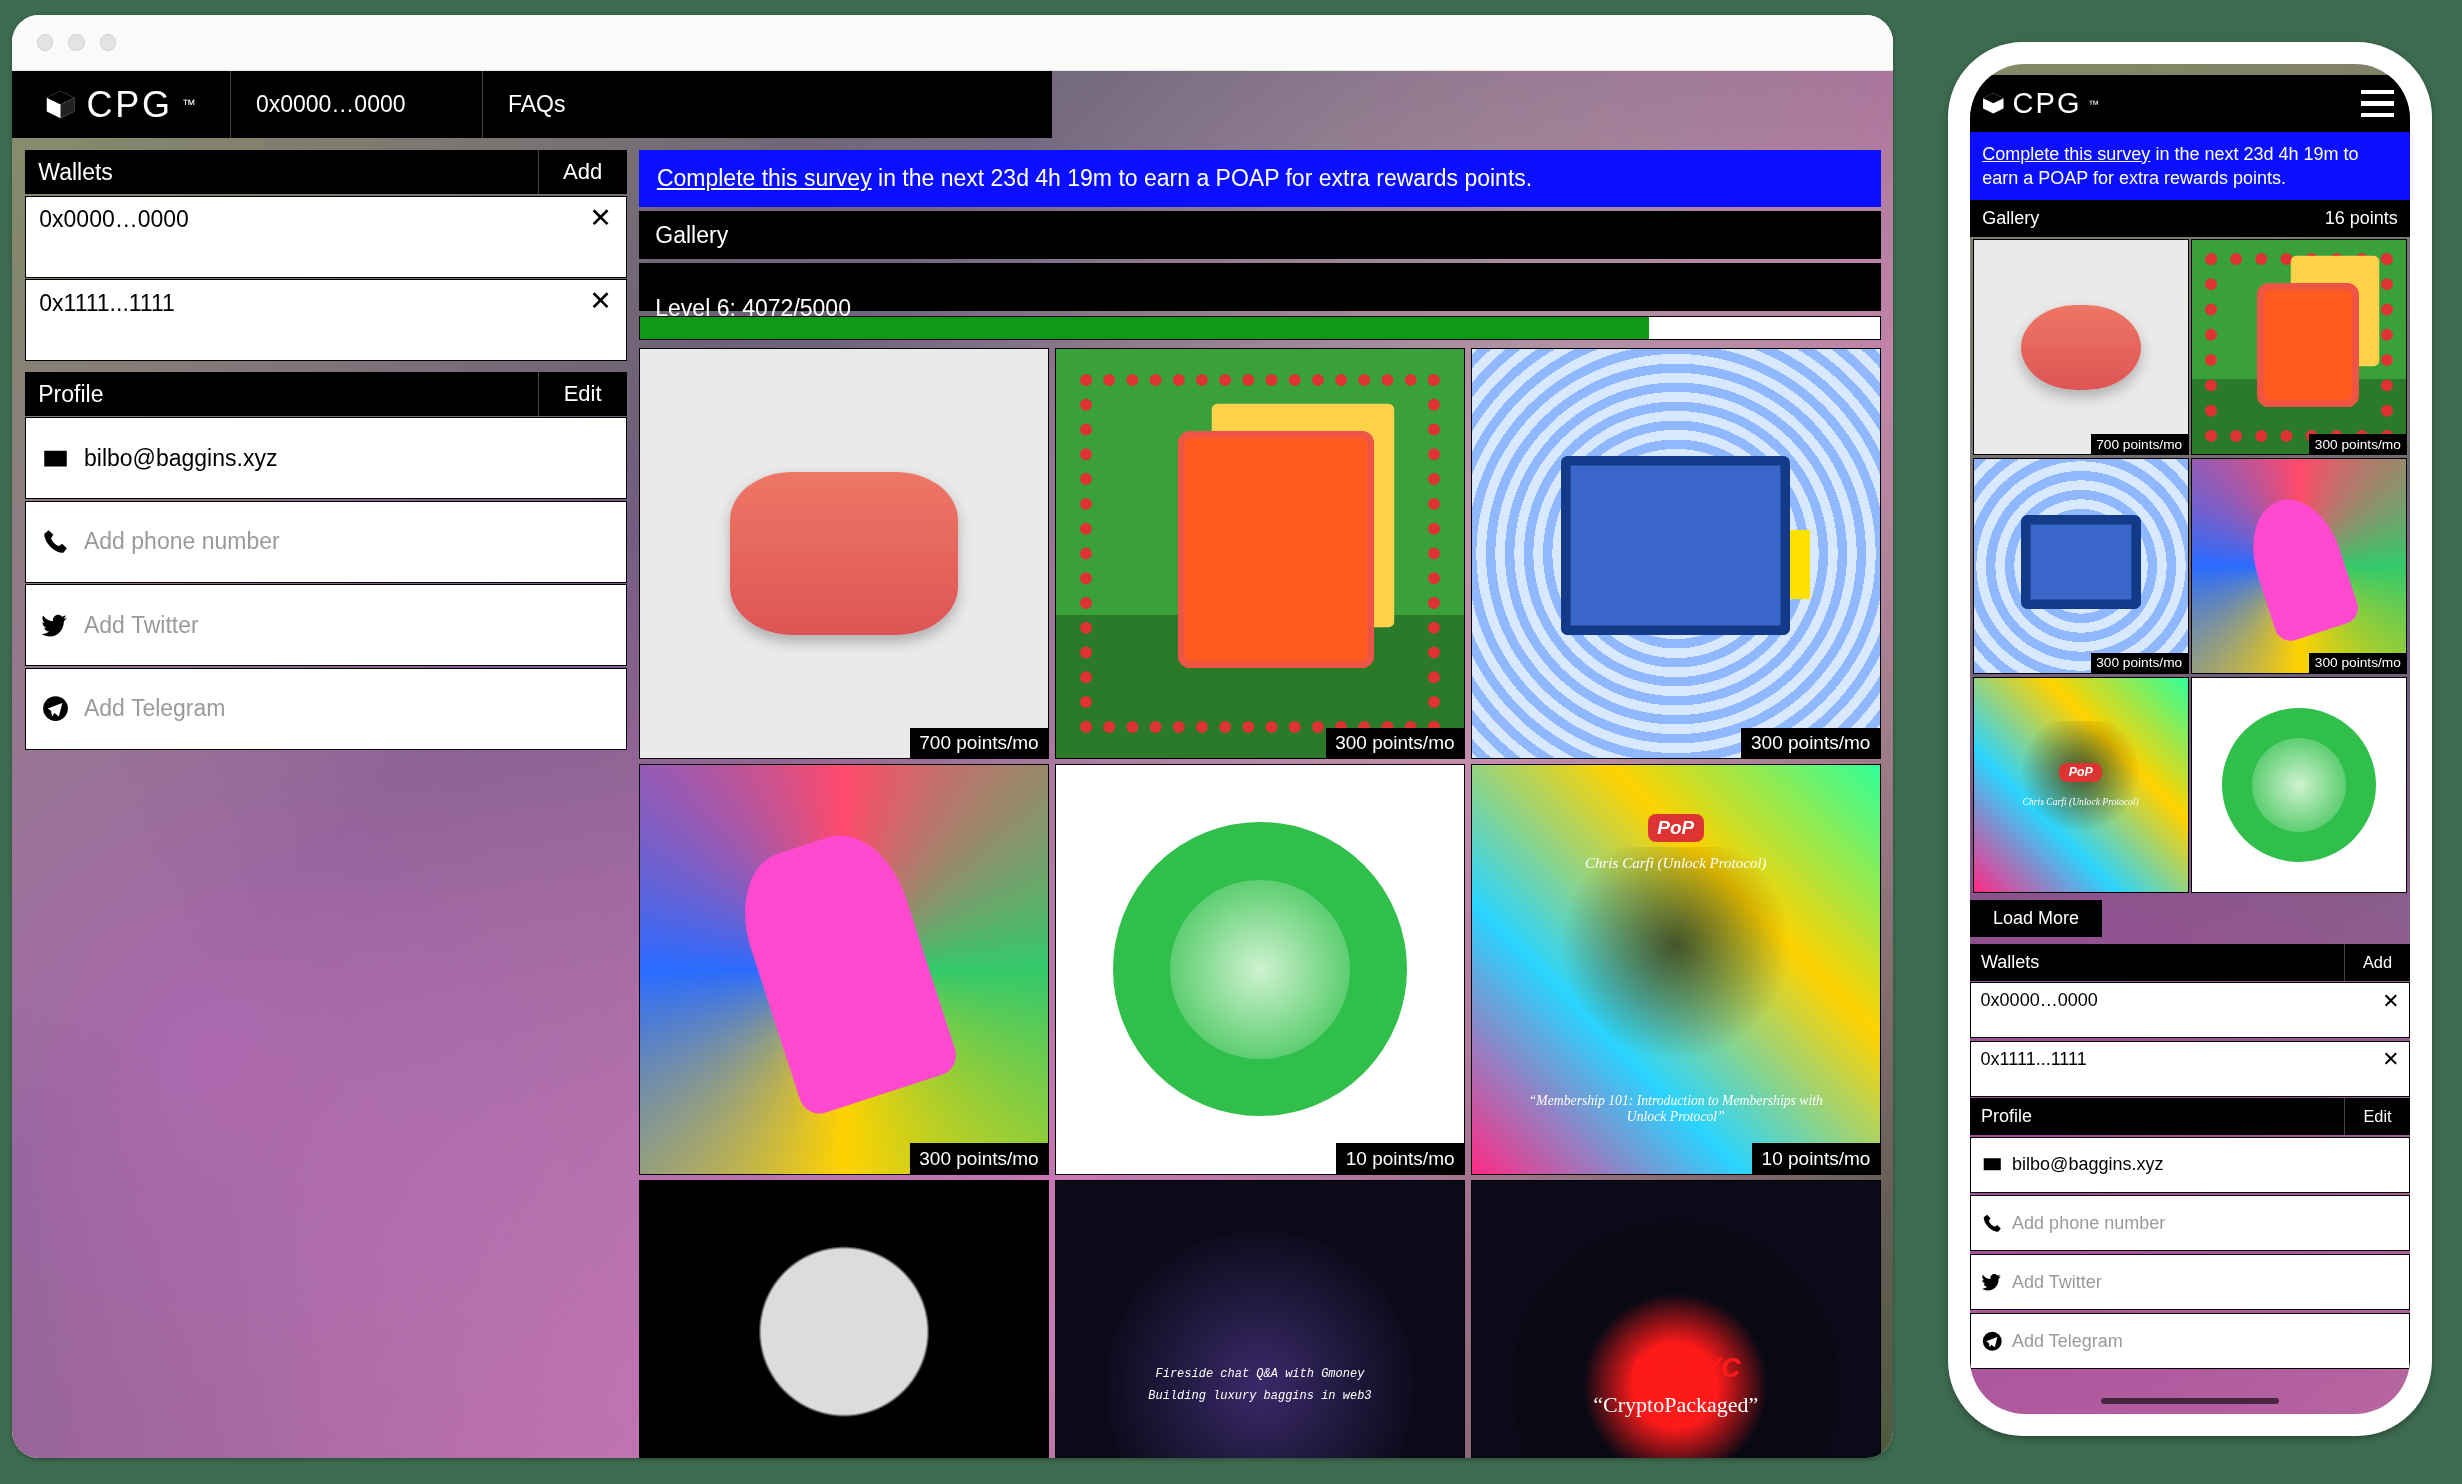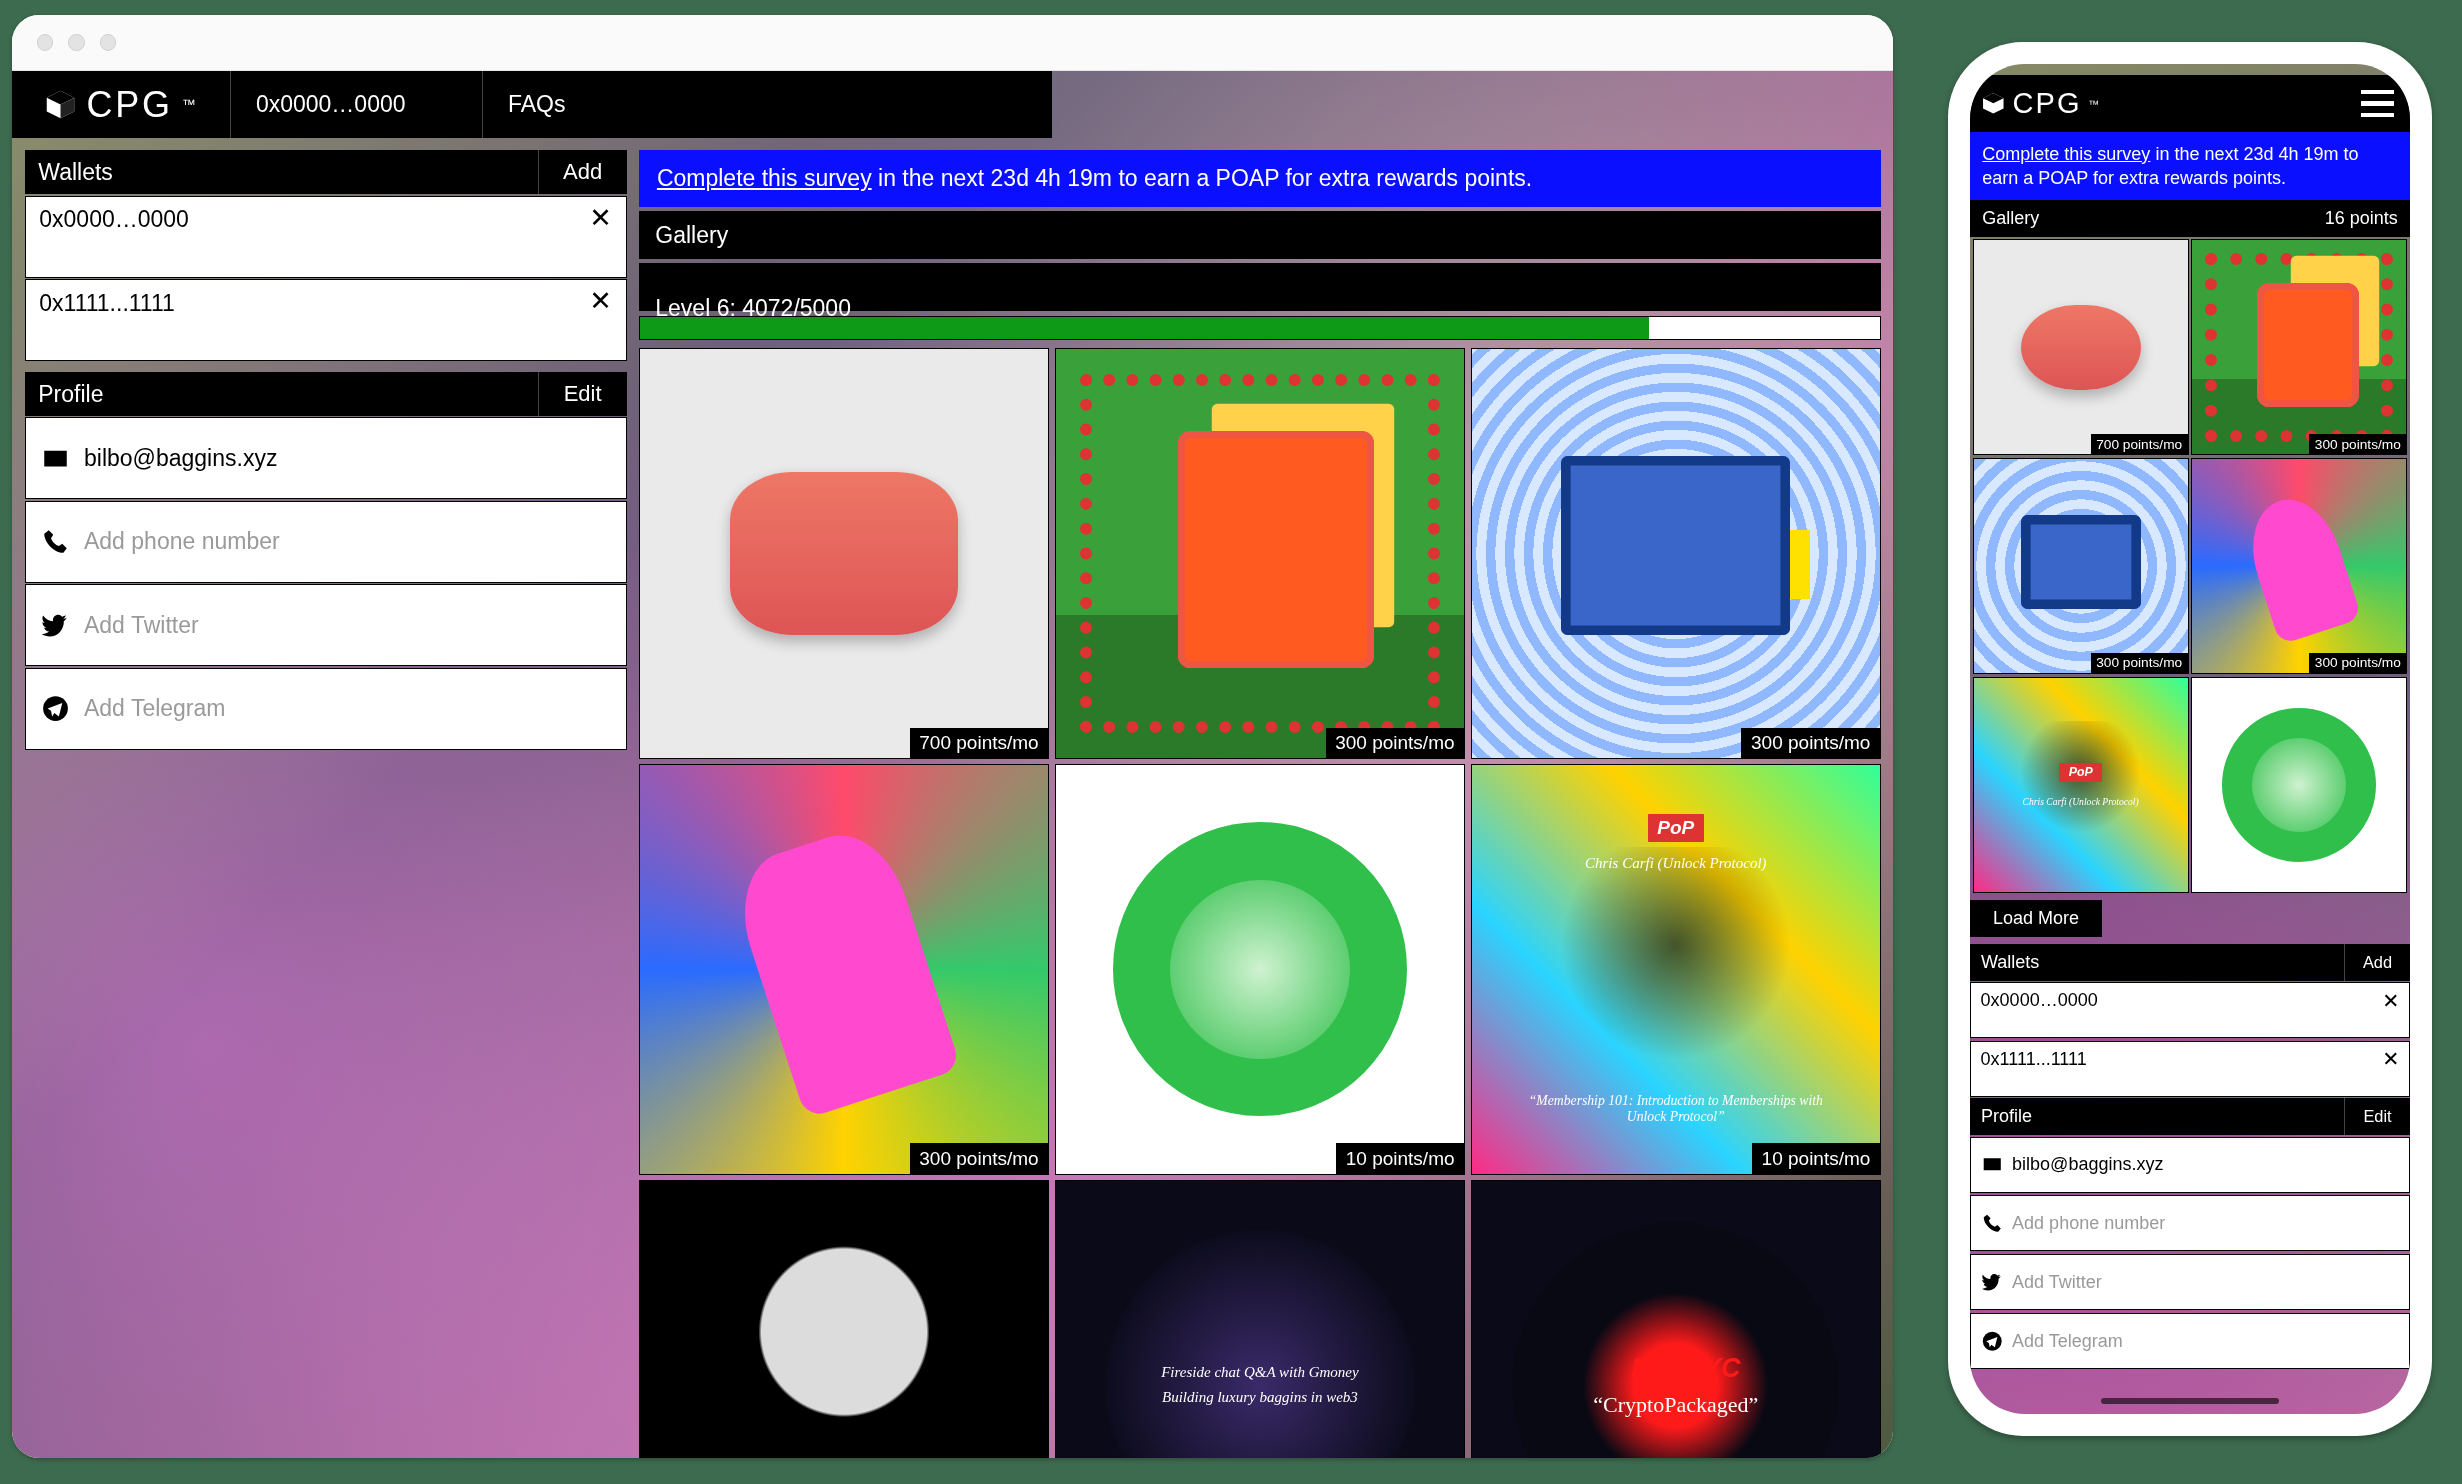--- a/index.html
+++ b/index.html
@@ -192,22 +192,22 @@
   .art.c6::after{content:"";position:absolute;inset:20%;background:radial-gradient(circle at 50% 40%, rgba(0,0,0,.6), transparent 60%);border-radius:6.8px;}
   .art.c7 { background:#000; }
   .art.c7::after{content:"";position:absolute;inset:6%;border-radius:50%;background:radial-gradient(circle at 50% 35%, #dcdcdc 0 28%, #000 29%);}
   .art.c8 { background:#0a0a18; }
   .art.c8::after{content:"";position:absolute;inset:12%;border-radius:50%;background:radial-gradient(circle,#3a2a6a,#0a0a18 75%);}
   .art.c9 { background:#0a0a18; }
   .art.c9::after{content:"";position:absolute;inset:10%;border-radius:50%;background:radial-gradient(circle,#ff1a1a 0 18%, #090914 40%);}
   .overlay-text { position:absolute; inset:0; display:flex; flex-direction:column; align-items:center; justify-content:center; gap:8.2px; text-align:center; padding:12%; }
   .overlay-text .t1{color:#ff1a1a;font-weight:800;font-style:italic;font-size:27px;margin-left:20px;}
   .overlay-text .t2{color:#fff;font-family:Liberation Serif, serif;font-size:22px;}
-  .overlay-text.small .line{color:#fff;font-style:italic;font-family:Liberation Serif, serif;font-size:15px;}
-  .overlay-text.pop .brand{color:#fff;font-weight:800;font-style:italic;font-size:19px;background:#d33;padding:2.7px 9.6px;border-radius:1px;}
+  .overlay-text.small .line{color:#fff;font-style:italic;font-family:Liberation Mono, monospace;font-size:12px;}
+  .overlay-text.pop .brand{color:#fff;font-weight:800;font-style:italic;font-size:19px;background:#d33;padding:2.7px 9.6px;border-radius:8px;}
   .overlay-text.pop .who{color:#fff;font-style:italic;font-family:Georgia,serif;font-size:15px;margin-top:5.5px;}
   .overlay-text.pop .quote{color:#fff;font-style:italic;font-family:Georgia,serif;font-size:13.7px;margin-top:auto;}
 
   
   .phone {
     position:absolute;
     right: 30px; top: 42px;
     width: 484px; height: 1394px;
     background:#fff;
     border-radius: 75px;

